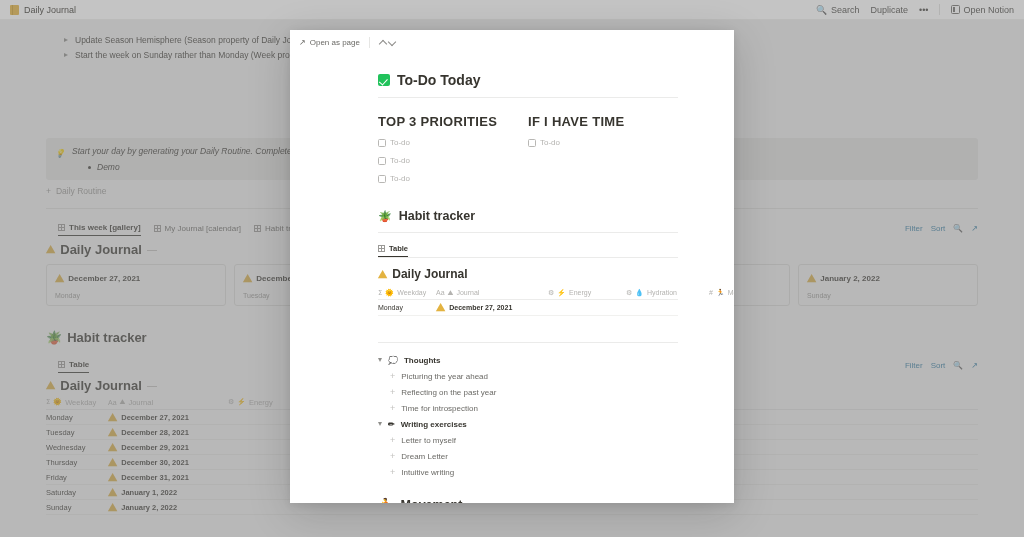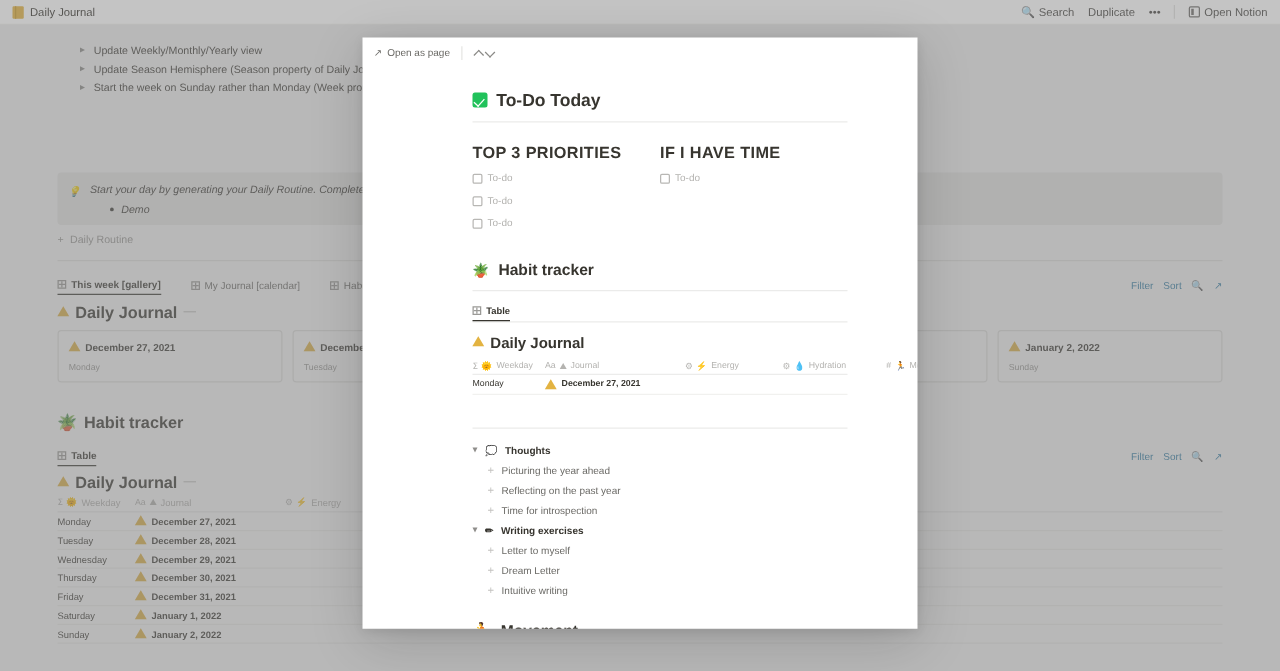--- a/index.html
+++ b/index.html
@@ -66,21 +66,21 @@
   }
   .callout .lamp { position:absolute; left:9px; top:11px; font-size:8px; color:#e3b341;}
   .callout .cl-text{ margin-left:14px; }
   .callout .sub { margin-left:30px; margin-top:6px; display:flex; align-items:center; gap:6px; }
   .dot { width:3px;height:3px;border-radius:50%;background:#37352f; }
 
   .add-line { position:absolute; left:46px; font-size:8.5px; color:#9b9a97; display:flex; gap:5px; align-items:center;}
 
   .divider { position:absolute; left:46px; right:46px; height:1px; background:#e9e9e7; }
 
-  .viewtabs { position:absolute; left:46px; display:flex; align-items:center; gap:24px; font-size:8px; color:#6b6a66; }
+  .viewtabs { position:absolute; left:58px; display:flex; align-items:center; gap:13px; font-size:8px; color:#6b6a66; }
   .viewtab { display:flex; align-items:center; gap:4px; padding-bottom:3px; cursor:pointer; }
   .viewtab.active { color:#37352f; font-weight:600; border-bottom:1.5px solid #37352f; }
   .grid-ic { width:7px;height:7px;border:1px solid #9b9a97; display:inline-block; position:relative;}
   .grid-ic::before{content:"";position:absolute;left:0;top:2px;width:5px;height:1px;background:#9b9a97;}
   .grid-ic::after{content:"";position:absolute;left:2px;top:0;width:1px;height:5px;background:#9b9a97;}
 
   .dbtitle { position:absolute; left:46px; font-size:13px; font-weight:700; color:#37352f; display:flex; align-items:center; gap:5px; }
   .mtn { color:#e3b341; font-size:11px; }
   .dbtitle .dash { color:#b9b8b5; font-weight:400; font-size:10px;}
 
@@ -179,24 +179,20 @@
 
 <div id="root">
 
   <div class="bg-layer">
 
     <div class="bg-content">
 
       <div class="bg-list">
         <div class="bg-li">
           <span class="tri"></span>
-          <span>Update Weekly/Monthly/Yearly view</span>
-        </div>
-        <div class="bg-li">
-          <span class="tri"></span>
           <span>Update Season Hemisphere (Season property of Daily Journal)</span>
         </div>
         <div class="bg-li">
           <span class="tri"></span>
           <span>Start the week on Sunday rather than Monday (Week property of Daily Journal)</span>
         </div>
       </div>
 
       <div class="callout">
         <span class="lamp">💡</span>

